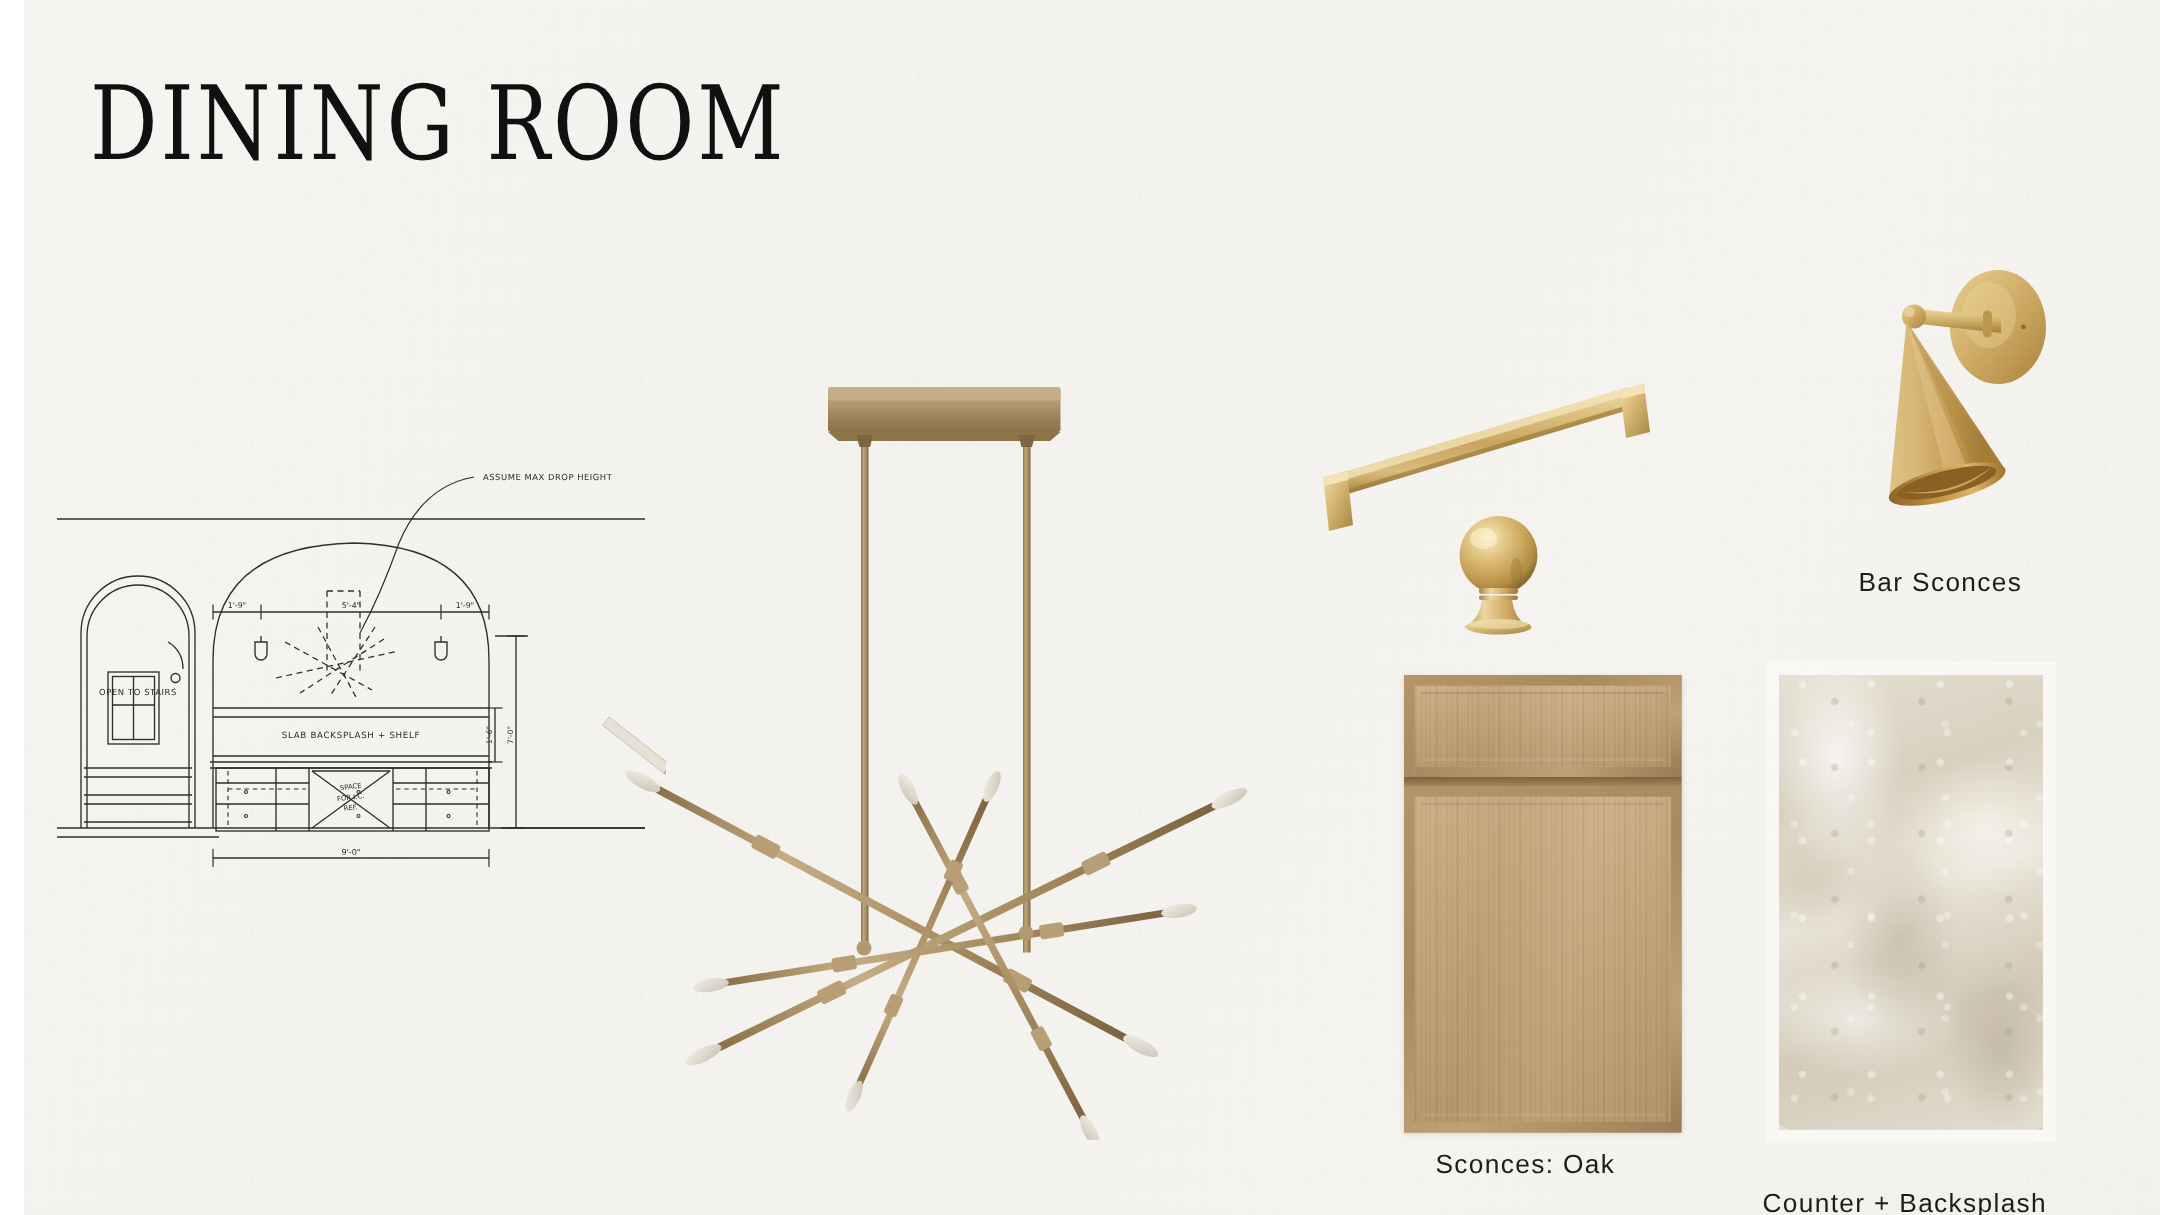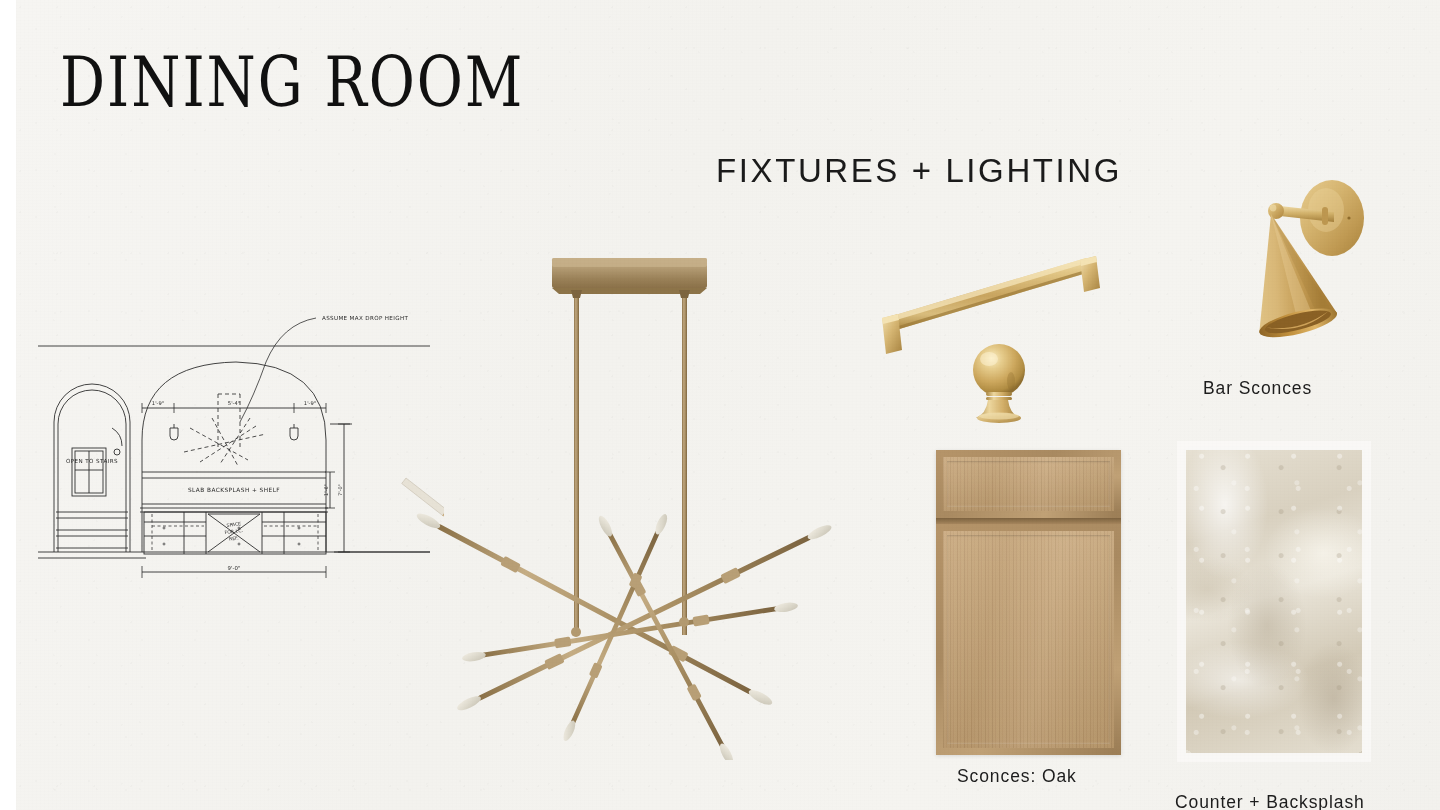--- a/index.html
+++ b/index.html
@@ -179,21 +179,20 @@
     background-size: 46px 52px, 58px 44px, 51px 61px, 63px 49px;
     opacity:.8;
   }
 </style>
 </head>
 <body>
 
 <div id="board">
 
   <div class="board-title">DINING ROOM</div>
-  <div class="section-title">FIXTURES + LIGHTING</div>
 
   <div class="elevation">
     <svg viewBox="0 0 410 290" xmlns="http://www.w3.org/2000/svg">
       <g fill="none" stroke="#2f2f2f" stroke-width="0.9" shape-rendering="geometricPrecision">
 
         <line x1="4" y1="46" x2="396" y2="46"></line>
 
         <line x1="4" y1="252" x2="396" y2="252"></line>
         <line x1="4" y1="258" x2="112" y2="258"></line>
         <line x1="300" y1="252" x2="396" y2="252"></line>
@@ -517,21 +516,21 @@
         <path d="M88 56 L128 168 Q88 182 48 168 Z" fill="url(#coneGrad)"></path>
         <path d="M88 56 L104 164 Q96 168 88 168 Z" fill="#eed4a0" opacity=".35"></path>
         <path d="M88 56 L124 166 Q118 170 110 171 Z" fill="#9c7532" opacity=".22"></path>
 
         <ellipse cx="88" cy="168" rx="40" ry="11" fill="url(#coneLipGrad)"></ellipse>
         <ellipse cx="88" cy="167" rx="34" ry="8" fill="#8a6125"></ellipse>
         <path d="M56 165 q32 12 64 -1 q-30 16 -64 1 z" fill="#d9ae63" opacity=".85"></path>
       </g>
     </svg>
   </div>
-  <div class="item-caption" style="left:1187px; top:378px;text-align:center;">Bar Sconces</div>
+  <div class="item-caption" style="left:1223px; top:378px;text-align:center;">Bar Sconces</div>
 
   <div class="cabinet">
     <div class="cab-drawer">
       <div class="cab-inner"></div>
     </div>
     <div class="cab-gap"></div>
     <div class="cab-door">
       <div class="cab-inner"></div>
     </div>
   </div>

